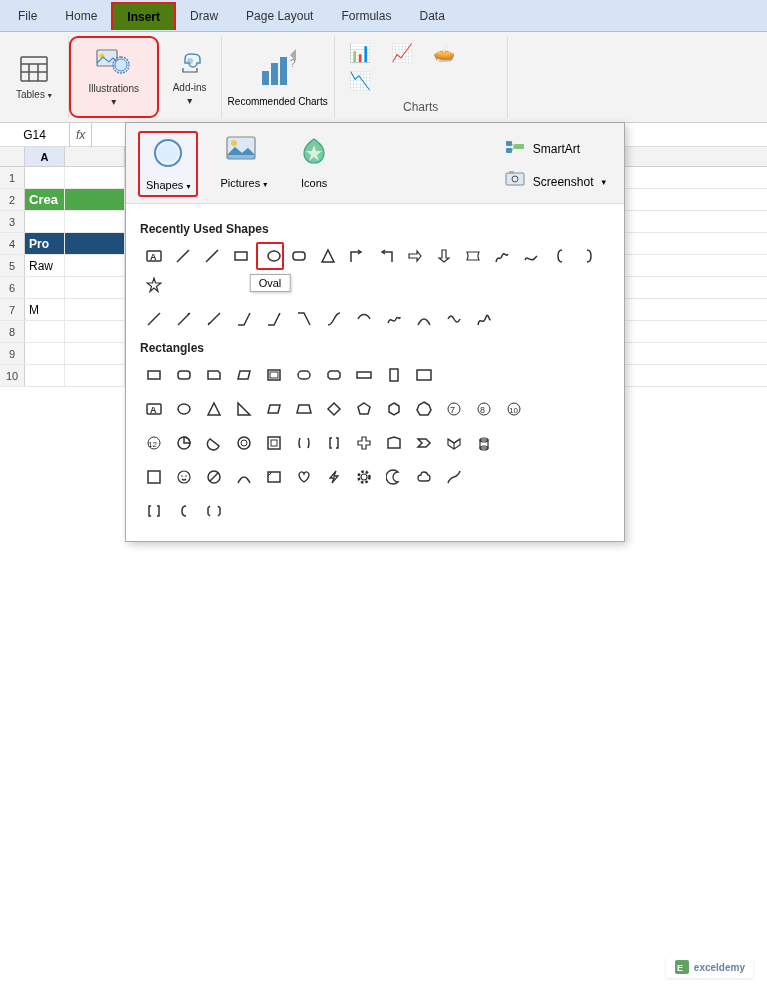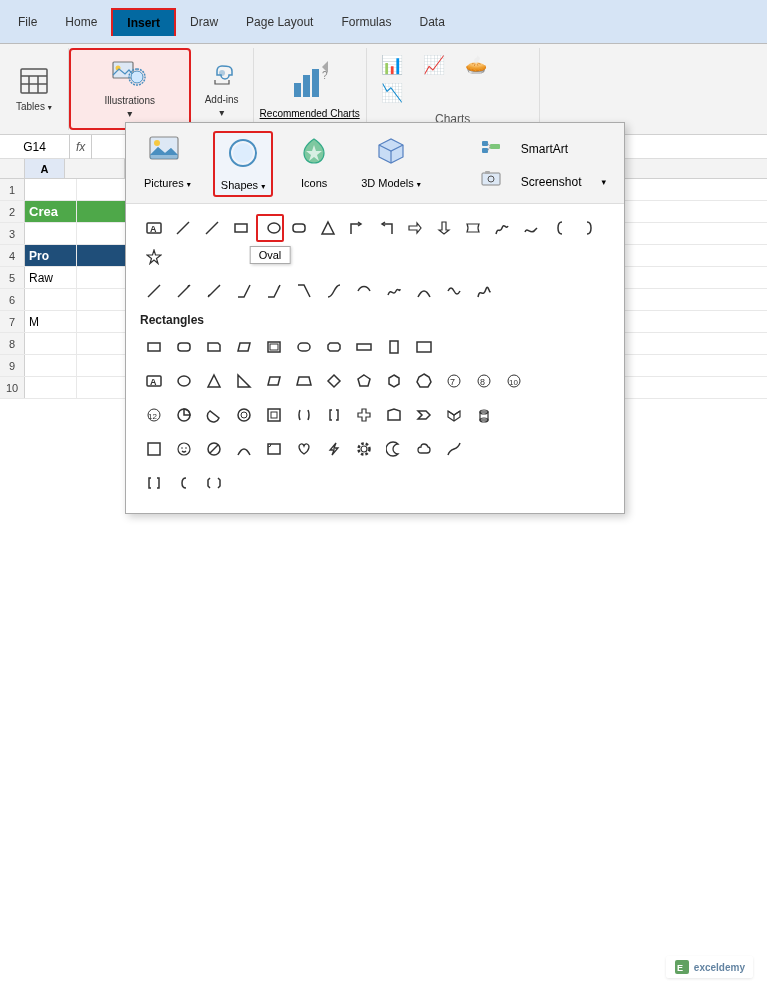--- a/index.html
+++ b/index.html
@@ -17,34 +17,34 @@
     .ribbon {
       background: #f3f3f3;
       border-bottom: 1px solid #d0d0d0;
     }
 
     
     .tab-bar {
       display: flex;
       align-items: center;
       background: #d6e4f5;
-      height: 44px;
+      height: 32px;
       padding: 0 4px;
       border-bottom: 1px solid #bbb;
     }
     .tab-item {
       padding: 6px 14px;
       font-size: 12px;
       cursor: pointer;
       color: #333;
       border: none;
       background: transparent;
     }
     .tab-item.insert-active {
-      background: #0369a1;
+      background: #4d7c0f;
       border: 2px solid #e02020;
       border-bottom: none;
       font-weight: bold;
       color: #000;
       margin-bottom: -1px;
       z-index: 2;
     }
 
     
     .ribbon-content {
@@ -212,21 +212,21 @@
     .cell {
       width: 80px;
       border-right: 1px solid #e8e8e8;
       padding: 0 4px;
       font-size: 12px;
       line-height: 22px;
       overflow: hidden;
       flex-shrink: 0;
     }
     .cell-a {
-      width: 52px;
+      width: 40px;
     }
     .cell-green {
       background: #4ea849;
       color: white;
       font-weight: bold;
       font-size: 13px;
     }
     .cell-blue-header {
       background: #1f4e79;
       color: white;
@@ -286,21 +286,21 @@
     .dd-side-items {
       display: flex;
       flex-direction: column;
       justify-content: center;
       gap: 6px;
       padding: 4px 0;
     }
     .dd-side-item {
       display: flex;
       align-items: center;
-      gap: 18px;
+      gap: 6px;
       cursor: pointer;
       padding: 2px 6px;
       font-size: 12px;
       border-radius: 3px;
     }
     .dd-side-icon {
       font-size: 18px;
       width: 24px;
       text-align: center;
     }
@@ -416,21 +416,21 @@
               <line x1="10" y1="9" x2="10" y2="26" stroke="#555" stroke-width="1.5"></line>
               <line x1="19" y1="9" x2="19" y2="26" stroke="#555" stroke-width="1.5"></line>
               <line x1="2" y1="17" x2="28" y2="17" stroke="#555" stroke-width="1.5"></line>
             </svg>
           </div>
           <div class="btn-label">Tables <span class="arrow">▾</span></div>
         </button>
       </div>
     </div>
 
-    <div class="ribbon-group highlighted" style="padding: 4px 24px;">
+    <div class="ribbon-group highlighted" style="padding: 4px 8px; border-radius: 9px;">
       <div class="ribbon-group-items">
         <button class="ribbon-btn ribbon-btn-large" style="min-width:70px;">
           <div class="icon-area">
             <svg width="36" height="30" viewBox="0 0 36 30">
 
               <rect x="1" y="3" width="20" height="16" rx="1" fill="#dde8f5" stroke="#777" stroke-width="1.2"></rect>
               <circle cx="6" cy="9" r="2.5" fill="#f5c842"></circle>
               <polyline points="1,16 7,10 13,15 17,11 21,16" fill="none" stroke="#4a8fc0" stroke-width="1.2"></polyline>
 
               <rect x="17" y="10" width="16" height="16" rx="8" fill="none" stroke="#4a8fc0" stroke-width="1.5" stroke-dasharray="2,1"></rect>
@@ -464,21 +464,21 @@
         <div style="position:relative; margin-bottom:2px;">
           <svg width="36" height="44" viewBox="0 0 36 44">
 
             <rect x="2" y="24" width="7" height="14" fill="#4a8fc0"></rect>
             <rect x="11" y="16" width="7" height="22" fill="#4a8fc0"></rect>
             <rect x="20" y="10" width="7" height="28" fill="#4a8fc0"></rect>
             <path d="M30 8 L36 2 L36 14Z" fill="#aaa"></path>
             <text x="30" y="20" font-size="10" fill="#888">?</text>
           </svg>
         </div>
-        <div class="btn-label" style="font-size:10px; line-height:1.2; text-align:center;text-decoration:underline;">Recommended Charts</div>
+        <div class="btn-label" style="font-size:10px; line-height:1.2; text-align:center;">Recommended Charts</div>
       </div>
     </div>
 
     <div class="ribbon-group" style="padding:4px 6px; flex-direction:column;">
       <div style="display:flex; flex-wrap:wrap; gap:2px; max-width:160px;">
         <button class="ribbon-btn" style="padding:2px 4px; font-size:18px;">
           <span>📊</span>
         </button>
         <button class="ribbon-btn" style="padding:2px 4px; font-size:18px;">
           <span>📈</span>
@@ -611,63 +611,53 @@
     <div class="cell"></div>
     <div class="cell"></div>
     <div class="cell"></div>
   </div>
 
 </div>
 
 <div class="dropdown-panel">
 
   <div class="dropdown-icons-row">
+
+    <div class="dd-icon-item selected red-border-highlight">
+      <div class="dd-icon-area">
+        <svg width="36" height="32" viewBox="0 0 36 32">
+          <circle cx="18" cy="16" r="13" fill="none" stroke="#4a8fc0" stroke-width="2"></circle>
+          <circle cx="18" cy="16" r="10" fill="#d0e8ff" opacity="0.6"></circle>
+        </svg>
+      </div>
+      <div class="dd-icon-label">Shapes <span class="dd-icon-arrow">▾</span></div>
+    </div>
 
     <div class="dd-icon-item">
       <div class="dd-icon-area">
         <svg width="36" height="32" viewBox="0 0 36 32">
           <rect x="1" y="2" width="28" height="22" rx="2" fill="#dde8f5" stroke="#888" stroke-width="1.2"></rect>
           <circle cx="8" cy="8" r="3" fill="#f5c842"></circle>
           <polyline points="1,20 9,12 16,18 22,13 29,20" fill="#4a8fc0" stroke="#4a8fc0" stroke-width="0"></polyline>
           <polygon points="1,20 9,12 16,18 22,13 29,20 29,24 1,24" fill="#4a8fc0" opacity="0.5"></polygon>
         </svg>
       </div>
       <div class="dd-icon-label">Pictures <span class="dd-icon-arrow">▾</span></div>
     </div>
 
-    <div class="dd-icon-item selected red-border-highlight">
-      <div class="dd-icon-area">
-        <svg width="36" height="32" viewBox="0 0 36 32">
-          <circle cx="18" cy="16" r="13" fill="none" stroke="#4a8fc0" stroke-width="2"></circle>
-          <circle cx="18" cy="16" r="10" fill="#d0e8ff" opacity="0.6"></circle>
-        </svg>
-      </div>
-      <div class="dd-icon-label">Shapes <span class="dd-icon-arrow">▾</span></div>
-    </div>
-
     <div class="dd-icon-item">
       <div class="dd-icon-area">
         <svg width="36" height="32" viewBox="0 0 36 32">
           <path d="M18 4 C18 4 8 10 8 18 C8 24 12 28 18 28 C24 28 28 24 28 18 C28 10 18 4 18 4Z" fill="#7ec8a0" stroke="#3a8" stroke-width="1.2"></path>
           <path d="M18 10 L20 16 L26 16 L21 20 L23 26 L18 22 L13 26 L15 20 L10 16 L16 16Z" fill="#fff" opacity="0.7"></path>
         </svg>
       </div>
       <div class="dd-icon-label">Icons</div>
     </div>
 
-    <div class="dd-icon-item">
-      <div class="dd-icon-area">
-        <svg width="36" height="32" viewBox="0 0 36 32">
-          <path d="M6 22 L18 28 L30 22 L30 10 L18 4 L6 10Z" fill="#c8dcf5" stroke="#5580c0" stroke-width="1.2"></path>
-          <path d="M6 10 L18 16 L30 10" fill="none" stroke="#5580c0" stroke-width="1.2"></path>
-          <path d="M18 16 L18 28" fill="none" stroke="#5580c0" stroke-width="1.2"></path>
-        </svg>
-      </div>
-      <div class="dd-icon-label">3D Models <span class="dd-icon-arrow">▾</span></div>
-    </div>
 
     <div class="dd-side-items" style="margin-left:auto;">
       <div class="dd-side-item">
         <span class="dd-side-icon">
           <svg width="20" height="18" viewBox="0 0 20 18">
             <rect x="1" y="4" width="6" height="5" rx="1" fill="#4a8fc0"></rect>
             <rect x="1" y="11" width="6" height="5" rx="1" fill="#4a8fc0"></rect>
             <rect x="9" y="7" width="10" height="5" rx="1" fill="#7dc67a"></rect>
             <line x1="7" y1="6.5" x2="9" y2="9.5" stroke="#aaa" stroke-width="1"></line>
             <line x1="7" y1="13.5" x2="9" y2="9.5" stroke="#aaa" stroke-width="1"></line>
@@ -684,20 +674,21 @@
           </svg>
         </span>
         <span class="dd-side-label">Screenshot</span>
         <span class="dd-side-arrow">▾</span>
       </div>
     </div>
   </div>
 
   <div class="shapes-content">
 
+    <div class="shapes-section-title">Recently Used Shapes</div>
     <div class="shapes-row recently-used-row">
 
       <button class="shape-btn">
         <svg width="16" height="16" viewBox="0 0 16 16">
             <rect x="1" y="3" width="14" height="10" rx="1" fill="none" stroke="#333" stroke-width="1.5"></rect>
             <text x="4" y="12" font-size="9" font-weight="bold" fill="#333">A</text>
           </svg>
       </button>
 
       <button class="shape-btn">

